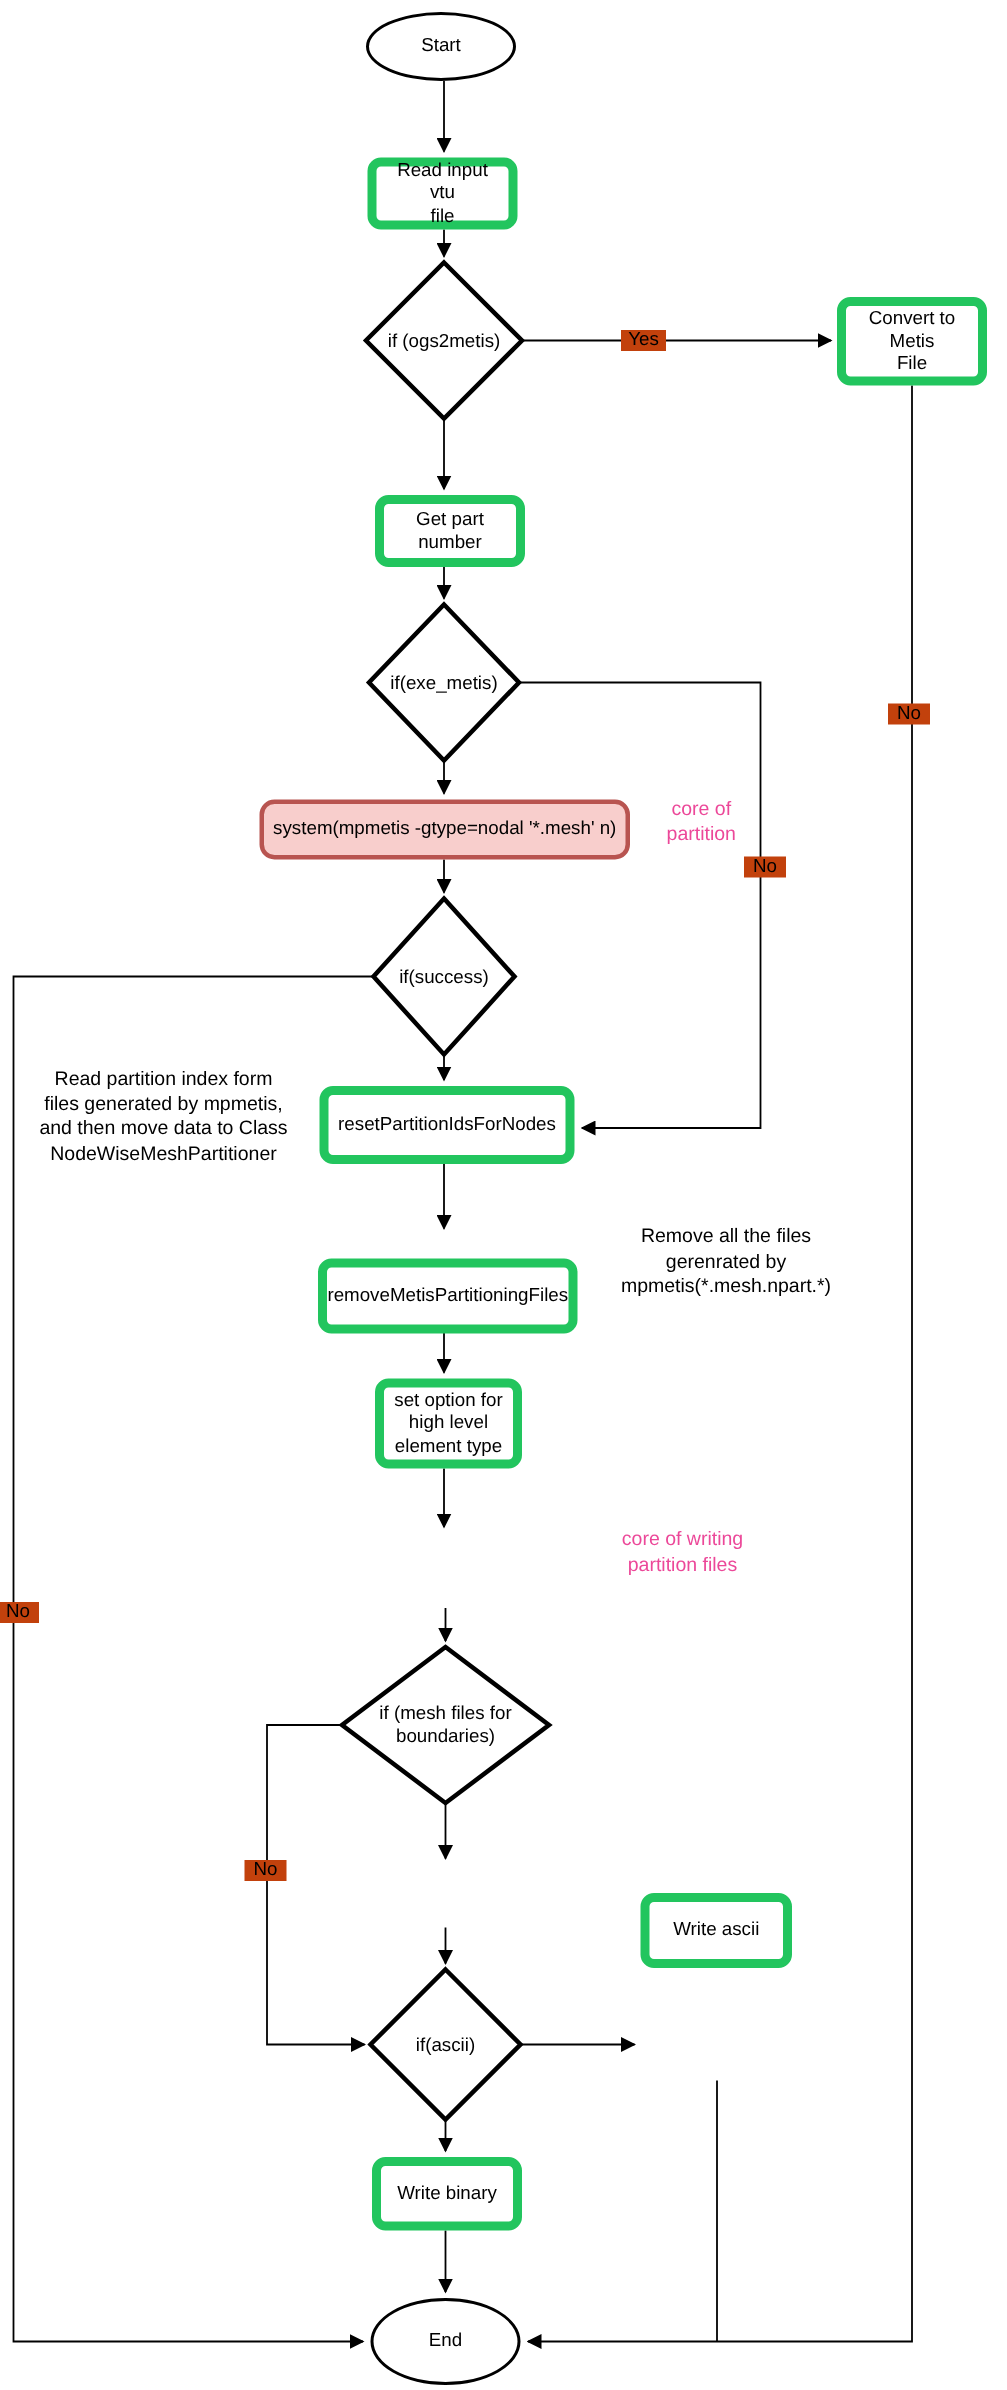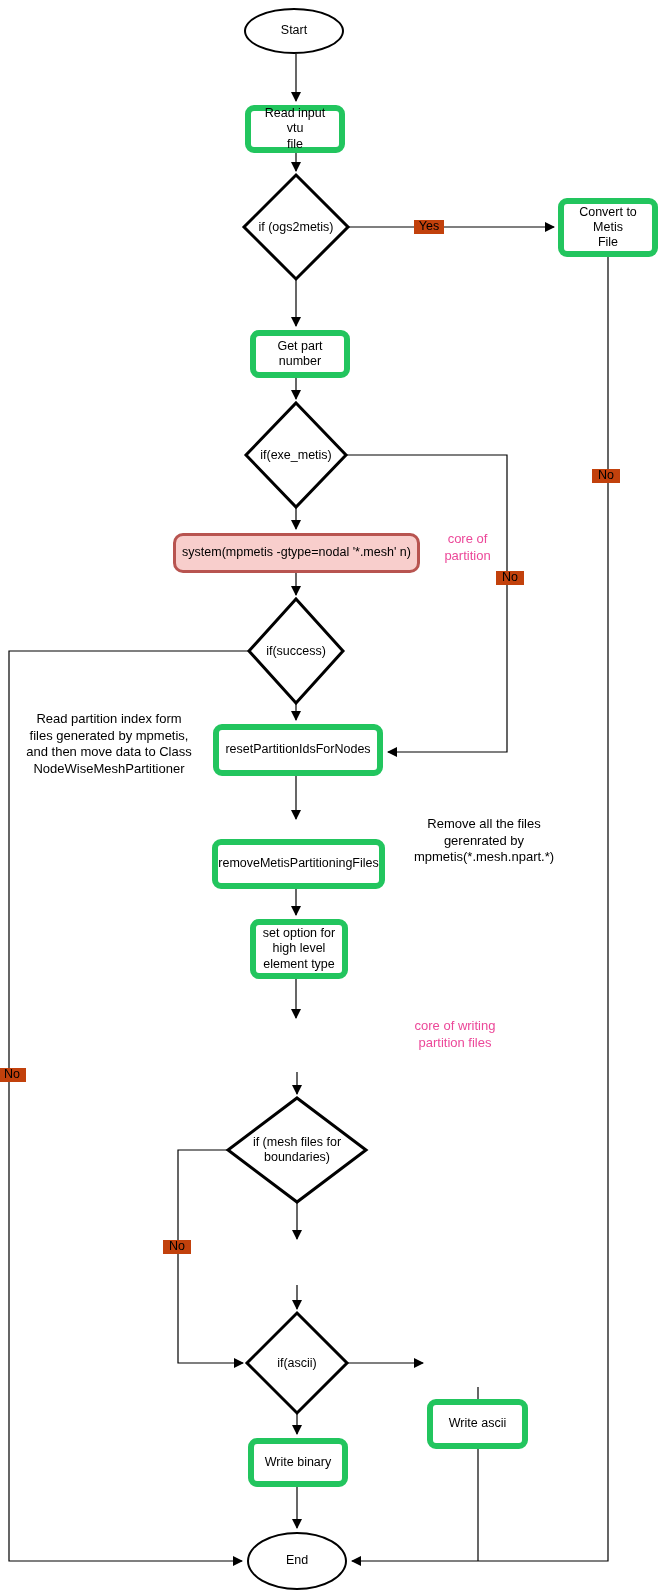--- a/index.html
+++ b/index.html
@@ -73,21 +73,21 @@
 file</span></div>
   <div class="node box" style="left:558px;top:198px;width:100px;height:59px;"><span>Convert to Metis
 File</span></div>
   <div class="node box" style="left:250px;top:330px;width:100px;height:48px;"><span>Get part number</span></div>
   <div class="node pink" style="left:173px;top:533px;width:247px;height:40px;"><span>system(mpmetis -gtype=nodal '*.mesh' n)</span></div>
   <div class="node box" style="left:213px;top:724px;width:170px;height:52px;"><span>resetPartitionIdsForNodes</span></div>
   <div class="node box" style="left:212px;top:823px;width:173px;height:50px;margin-top:16px;"><span>removeMetisPartitioningFiles</span></div>
   <div class="node box" style="left:250px;top:919px;width:98px;height:60px;"><span>set option for
 high level
 element type</span></div>
-  <div class="node box" style="left:427px;top:1399px;width:101px;height:50px;"><span>Write ascii</span></div>
+  <div class="node box" style="left:427px;top:1262px;width:101px;height:50px;"><span>Write ascii</span></div>
   <div class="node box" style="left:248px;top:1438px;width:100px;height:49px;"><span>Write binary</span></div>
 
   <div class="dlabel" style="left:251px;top:215px;width:90px;height:24px;">if (ogs2metis)</div>
   <div class="dlabel" style="left:251px;top:443px;width:90px;height:24px;">if(exe_metis)</div>
   <div class="dlabel" style="left:251px;top:639px;width:90px;height:24px;">if(success)</div>
   <div class="dlabel" style="left:242px;top:1130px;width:110px;height:40px;">if (mesh files for
 boundaries)</div>
   <div class="dlabel" style="left:257px;top:1351px;width:80px;height:24px;">if(ascii)</div>
 
   <div class="elabel" style="left:414px;top:220px;width:28px;">Yes</div>

